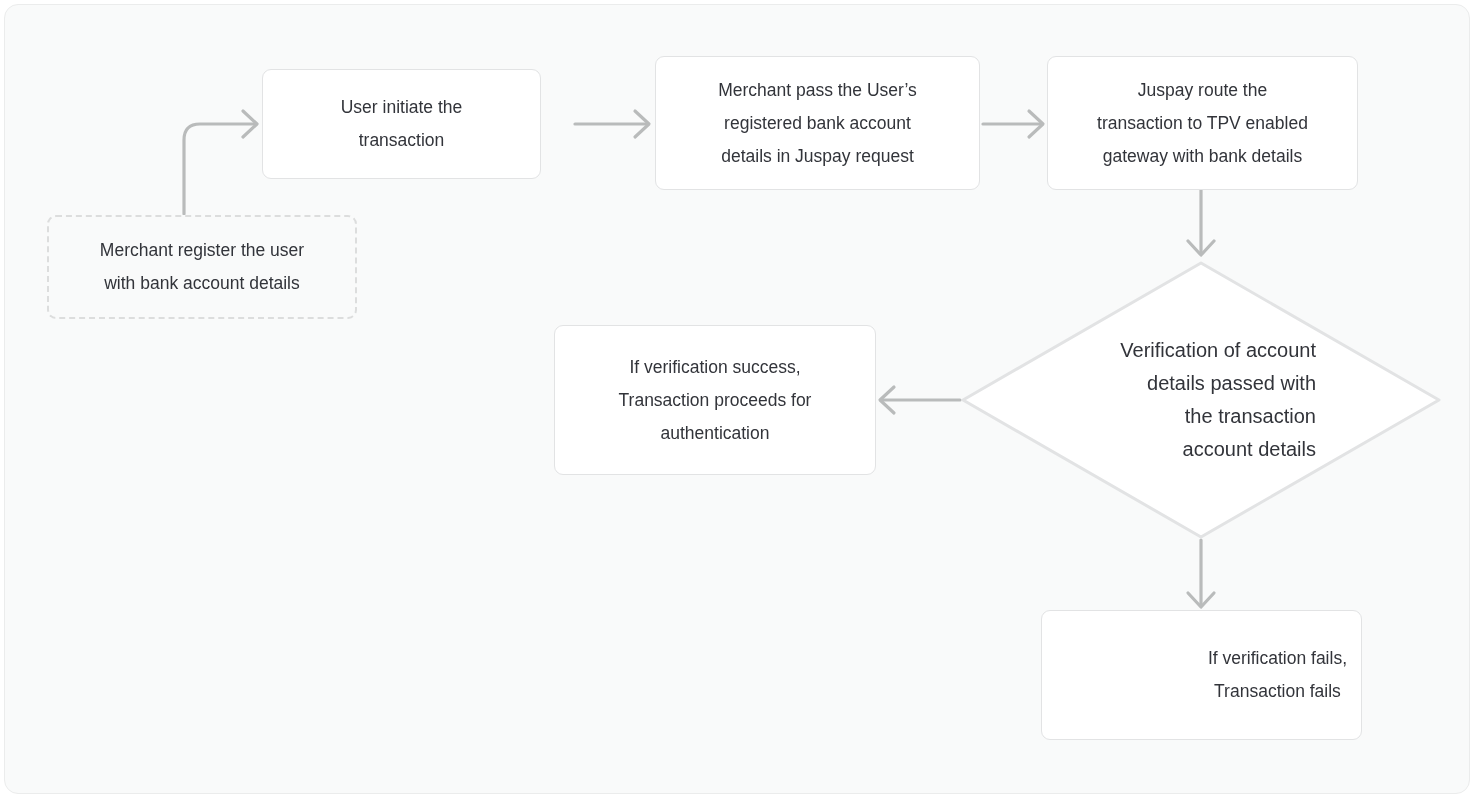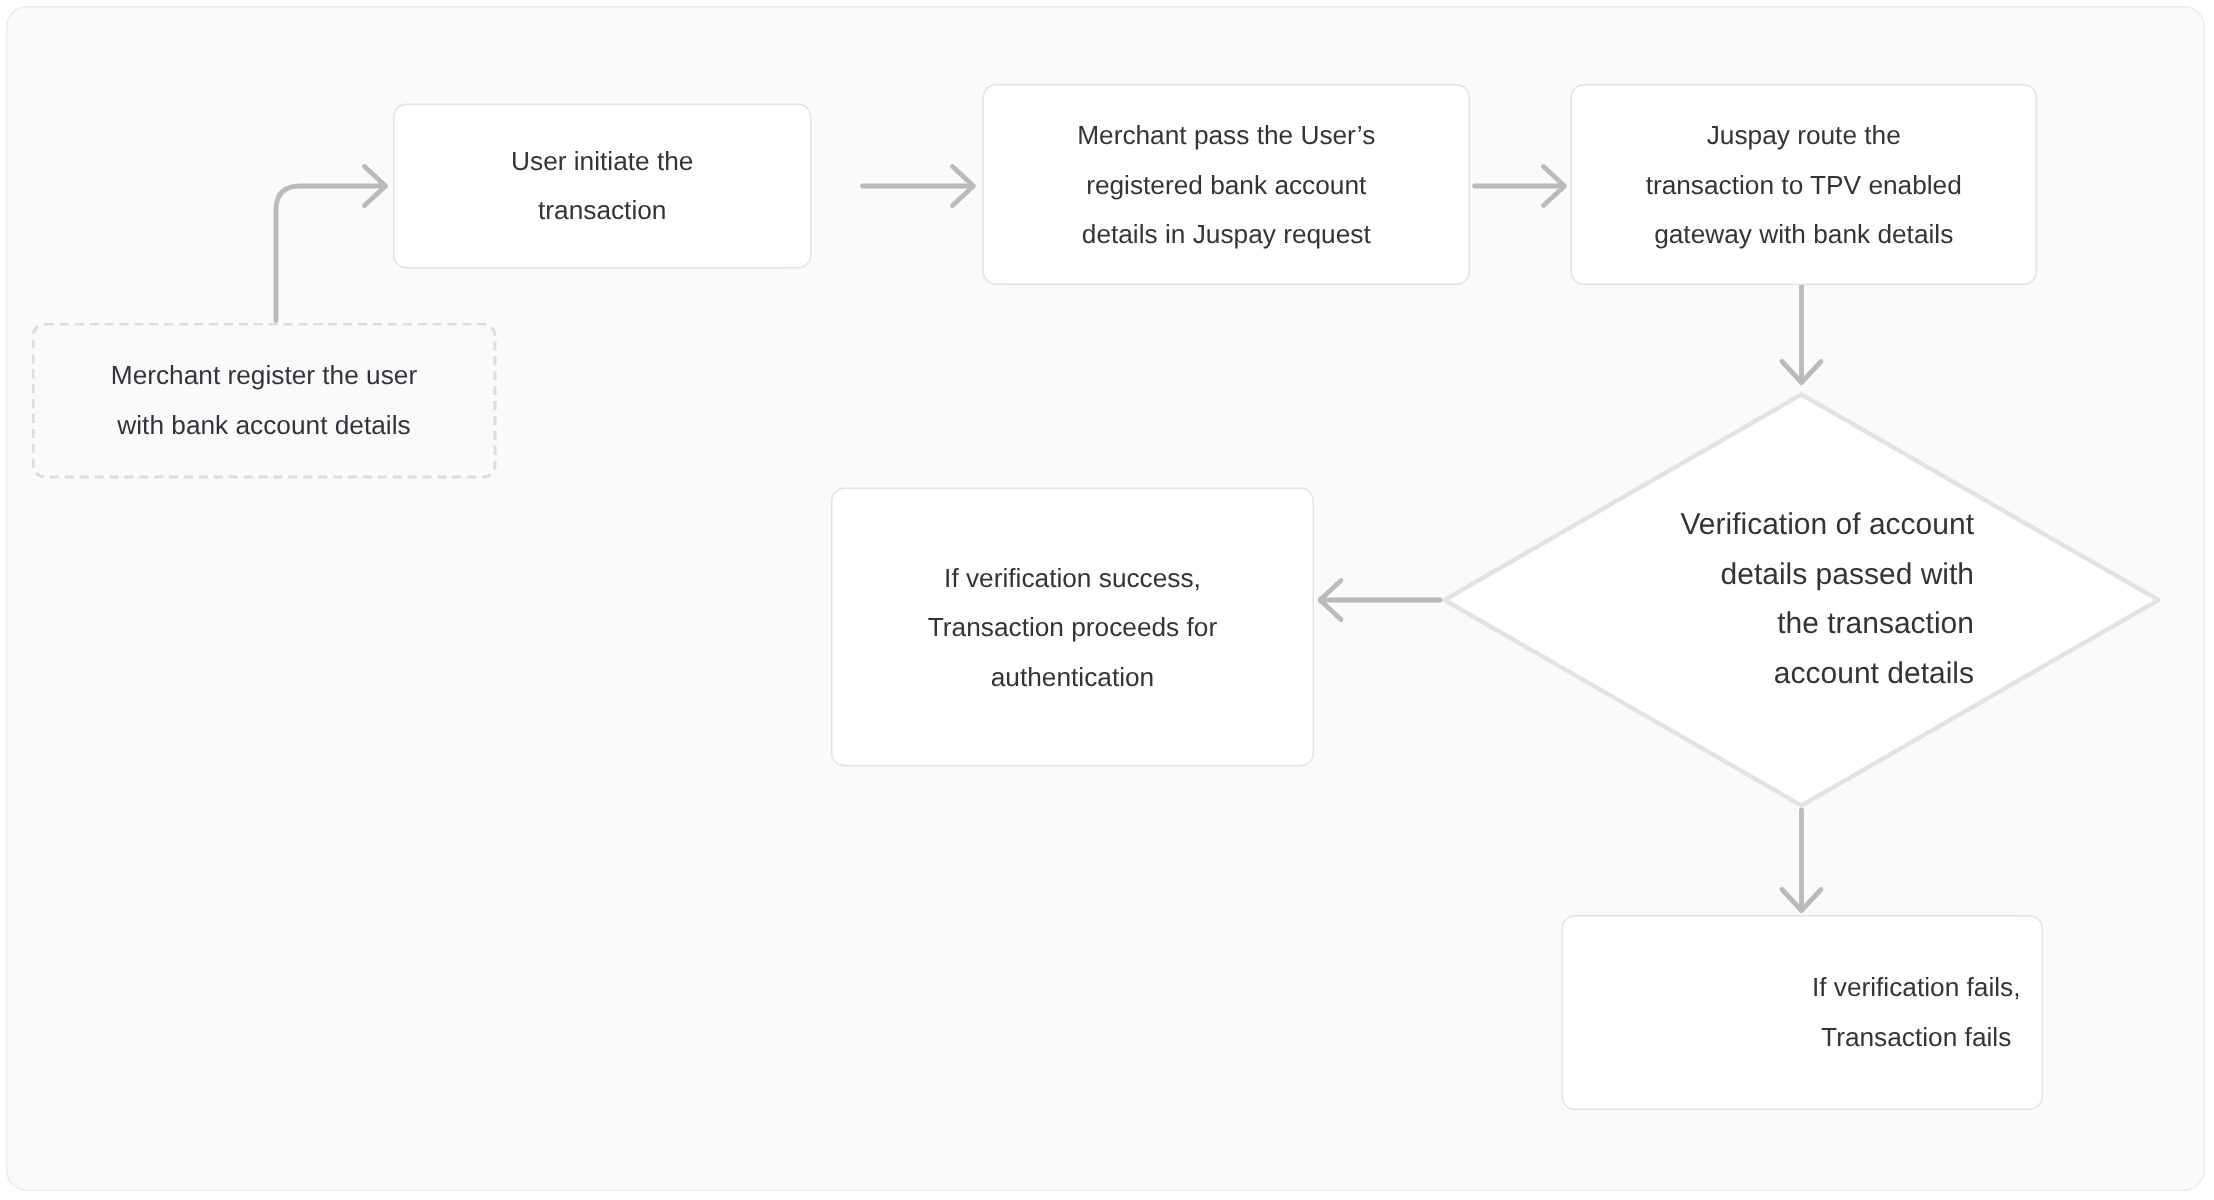--- a/index.html
+++ b/index.html
@@ -128,21 +128,21 @@
         <path d="M894 387 L880 400 L894 413"></path>
       </g>
 
       <g>
         <path d="M1201 540 L1201 604"></path>
         <path d="M1188 593 L1201 607 L1214 593"></path>
       </g>
     </g>
   </svg>
 
-  <div class="node dashed" style="left:21px; top:215px; width:310px; height:104px;">
+  <div class="node dashed" style="left:47px; top:215px; width:310px; height:104px;">
     <span class="node-text">Merchant register the user
 with bank account details</span>
   </div>
 
   <div class="node" style="left:262px; top:69px; width:279px; height:110px;">
     <span class="node-text">User initiate the
 transaction</span>
   </div>
 
   <div class="node" style="left:1047px; top:56px; width:311px; height:134px;">
@@ -160,21 +160,21 @@
   <div class="diamond-wrap" style="left:960px; top:260px; width:482px; height:280px;">
     <svg width="482" height="280" viewBox="0 0 482 280">
       <path d="M241 3 L479 140 L241 277 L3 140 Z" fill="#ffffff" stroke="#e2e3e4" stroke-width="3" stroke-linejoin="round"></path>
     </svg>
     <span class="diamond-text">Verification of account
 details passed with
 the transaction
 account details</span>
   </div>
 
-  <div class="node" style="left:554px; top:325px; width:322px; height:186px;">
+  <div class="node" style="left:554px; top:325px; width:322px; height:150px;">
     <span class="node-text">If verification success,
 Transaction proceeds for
 authentication</span>
   </div>
 
   <div class="node" style="left:1041px; top:610px; width:321px; height:130px;justify-content:flex-end;">
     <span class="node-text">If verification fails,
 Transaction fails</span>
   </div>
 

